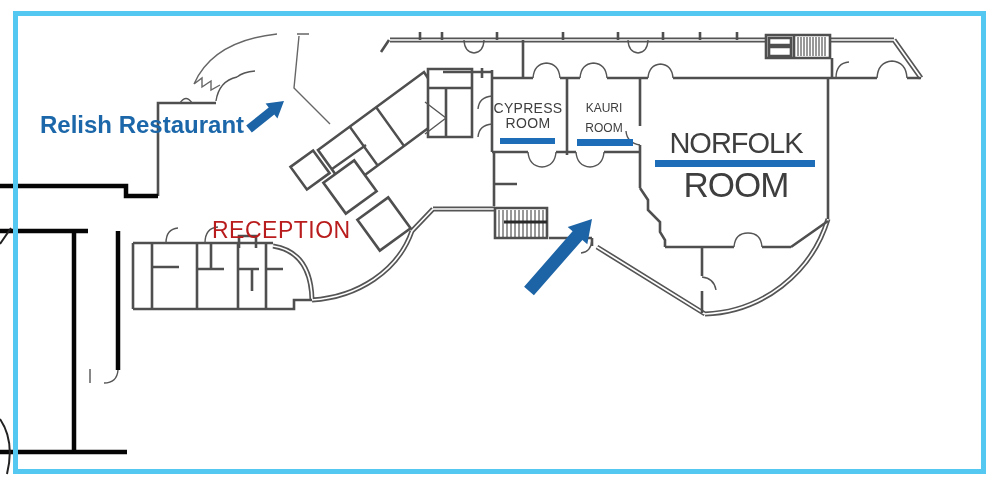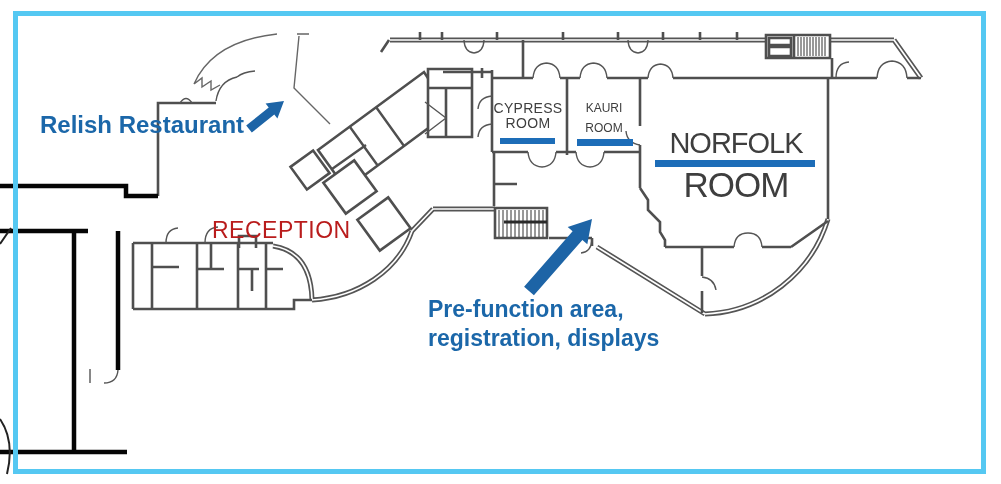--- a/index.html
+++ b/index.html
@@ -74,18 +74,14 @@
   <div class="lbl room-lbl kauri">
     <div>KAURI</div>
     <div>ROOM</div>
   </div>
   <div class="bar bar-kauri"></div>
 
   <div class="lbl room-lbl norfolk1">NORFOLK</div>
   <div class="bar bar-norfolk"></div>
   <div class="lbl room-lbl norfolk2">ROOM</div>
 
-  <div class="lbl blue-note prefunction">
-    <div>Pre-function area,</div>
-    <div>registration, displays</div>
-  </div>
 
 </div>
 
 </body></html>

